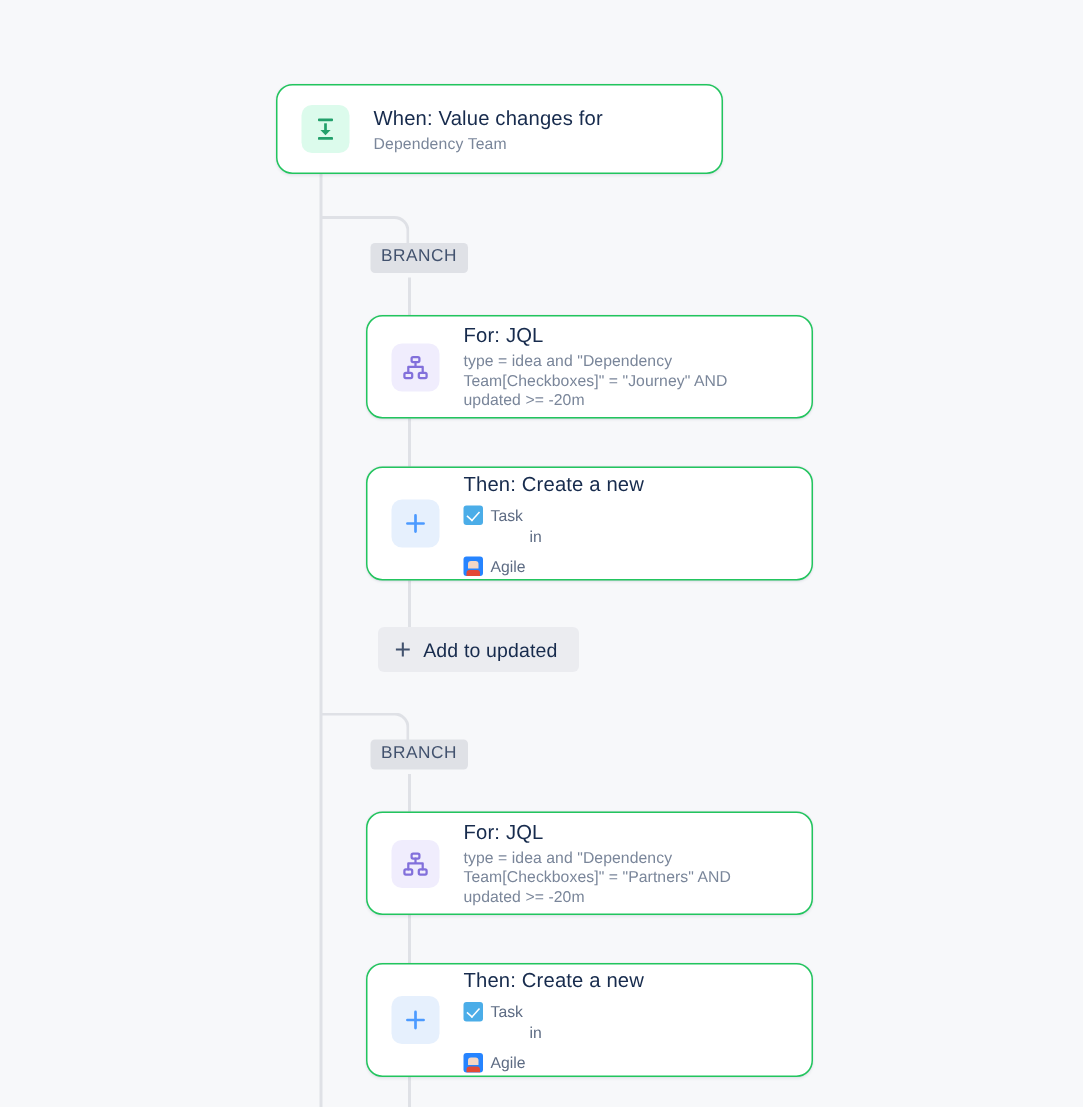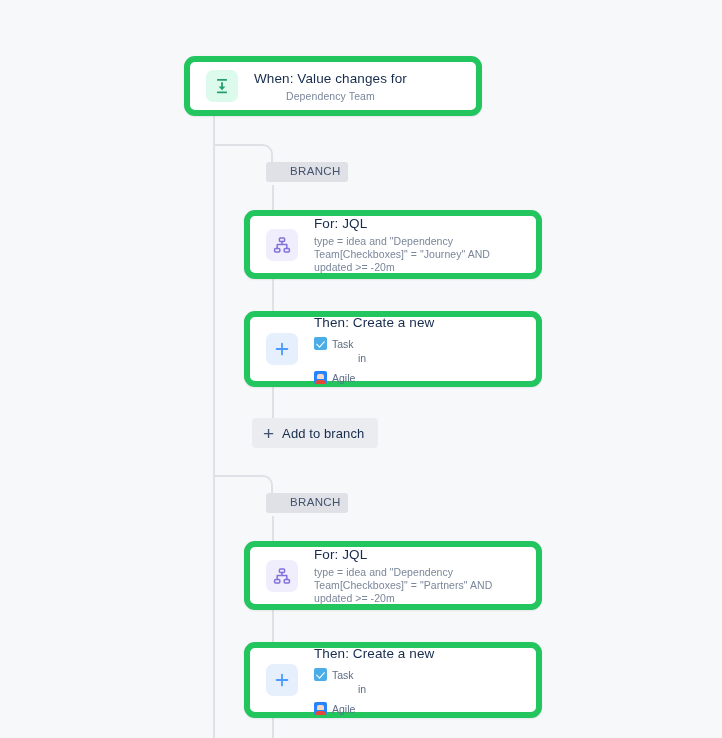--- a/index.html
+++ b/index.html
@@ -26,21 +26,21 @@
     border-top: 2px solid #DFE1E6;
     border-right: 2px solid #DFE1E6;
     border-top-right-radius: 10px;
     background: transparent;
   }
 
   
   .card {
     position: absolute;
     background: #FFFFFF;
-    border: 6px solid #22c55e;
+    border: 1px solid #22c55e;
     border-radius: 11px;
     box-shadow: 0 1px 2px rgba(9,30,66,.07), 0 0 1px rgba(9,30,66,.10);
     display: flex;
     align-items: center;
     padding: 0 16px;
   }
   .card-icon {
     width: 32px; height: 32px;
     border-radius: 7px;
     flex: 0 0 32px;
@@ -56,21 +56,20 @@
     color: #172B4D;
     line-height: 17px;
     letter-spacing: .1px;
   }
   .card-sub {
     font-size: 10.5px;
     color: #7A869A;
     line-height: 14px;
     margin-top: 2px;
     letter-spacing: .1px;
-    text-align: center;
   }
   .jql-text {
     font-size: 10.5px;
     color: #7A869A;
     line-height: 13px;
     margin-top: 3px;
     max-width: 218px;
     letter-spacing: .05px;
   }
 
@@ -135,24 +134,23 @@
     border-radius: 2px 2px 0 0;
   }
 
   
   .branch-pill {
     position: absolute;
     background: #DFE1E6;
     color: #42526E;
     font-size: 11.5px;
     letter-spacing: .35px;
-    padding: 3px 7px 4px 24px;
+    padding: 3px 7px 4px 7px;
     border-radius: 3px;
     line-height: 13px;
-    margin-left: 19px;
   }
 
   
   .add-btn {
     position: absolute;
     background: #EBECF0;
     border: none;
     border-radius: 4px;
     display: flex;
     align-items: center;
@@ -241,21 +239,21 @@
       <div class="plain-word">in</div>
       <div class="token-row">
         <span class="glyph glyph-project"></span>
         <span>Agile</span>
       </div>
     </div>
   </div>
 
   <div class="add-btn" style="left:252px; top:418px;">
     <span class="plus">+</span>
-    <span class="label">Add to branch</span>
+    <span class="label">Add to updated</span>
   </div>
 
   <div class="branch-pill" style="left:247px; top:493px;">BRANCH</div>
 
   <div class="card" style="left:244px; top:541px; width:298px; height:69px;">
     <div class="card-icon icon-purple">
       <svg width="18" height="18" viewBox="0 0 18 18" aria-hidden="true">
         <rect x="6.4" y="2" width="5.2" height="3.4" rx="1" fill="none" stroke="#8270DB" stroke-width="1.5"></rect>
         <rect x="1.6" y="12.6" width="5.2" height="3.4" rx="1" fill="none" stroke="#8270DB" stroke-width="1.5"></rect>
         <rect x="11.2" y="12.6" width="5.2" height="3.4" rx="1" fill="none" stroke="#8270DB" stroke-width="1.5"></rect>

